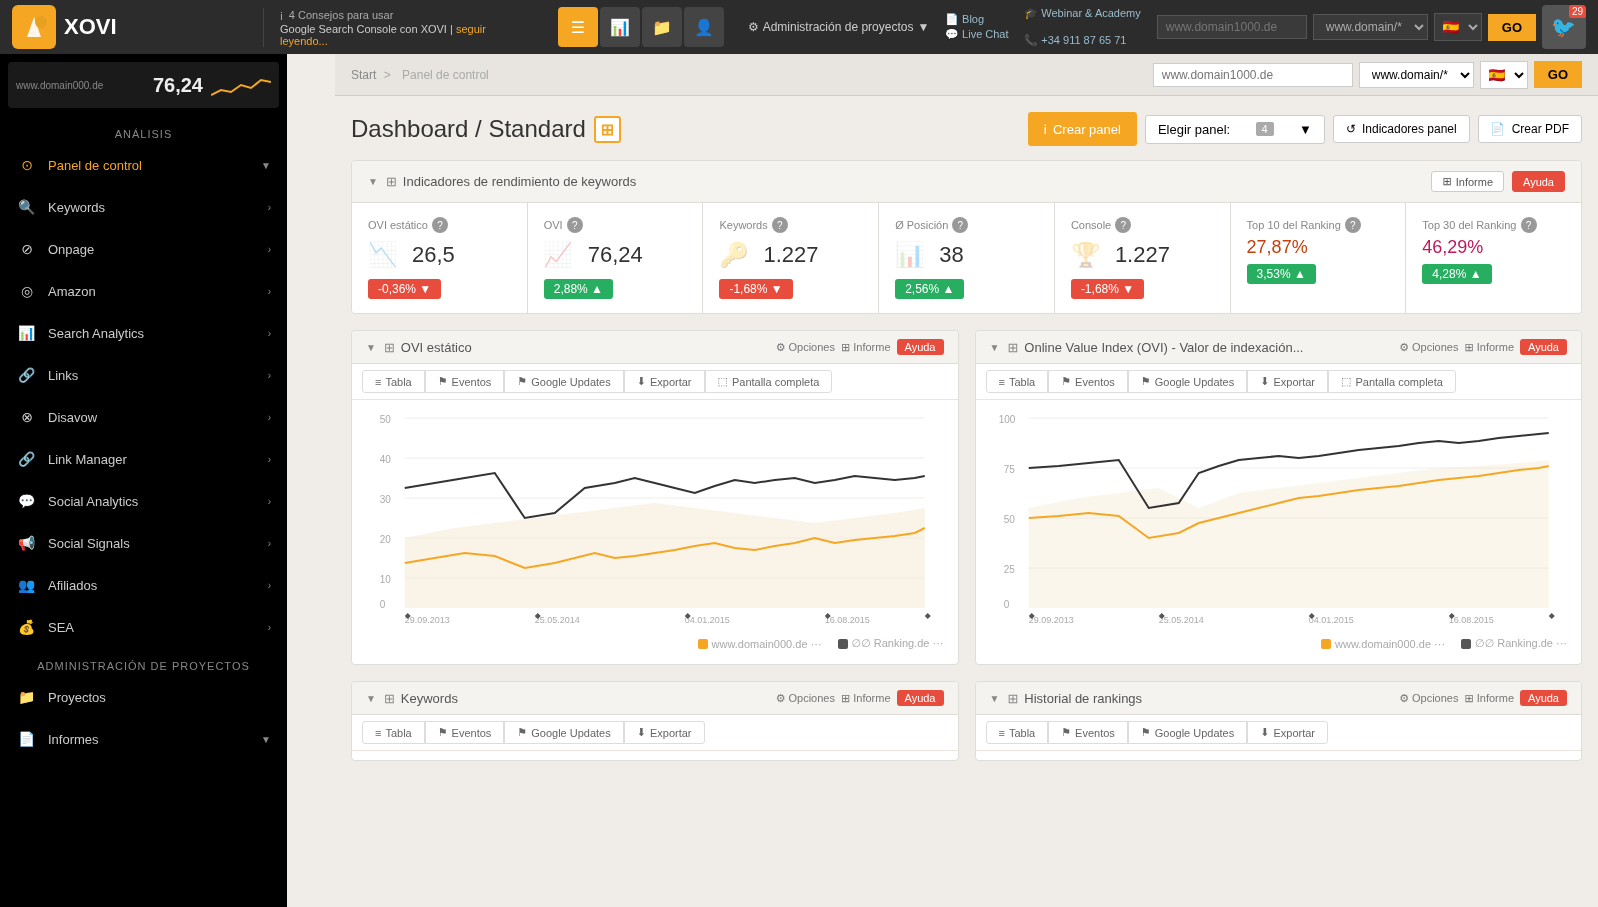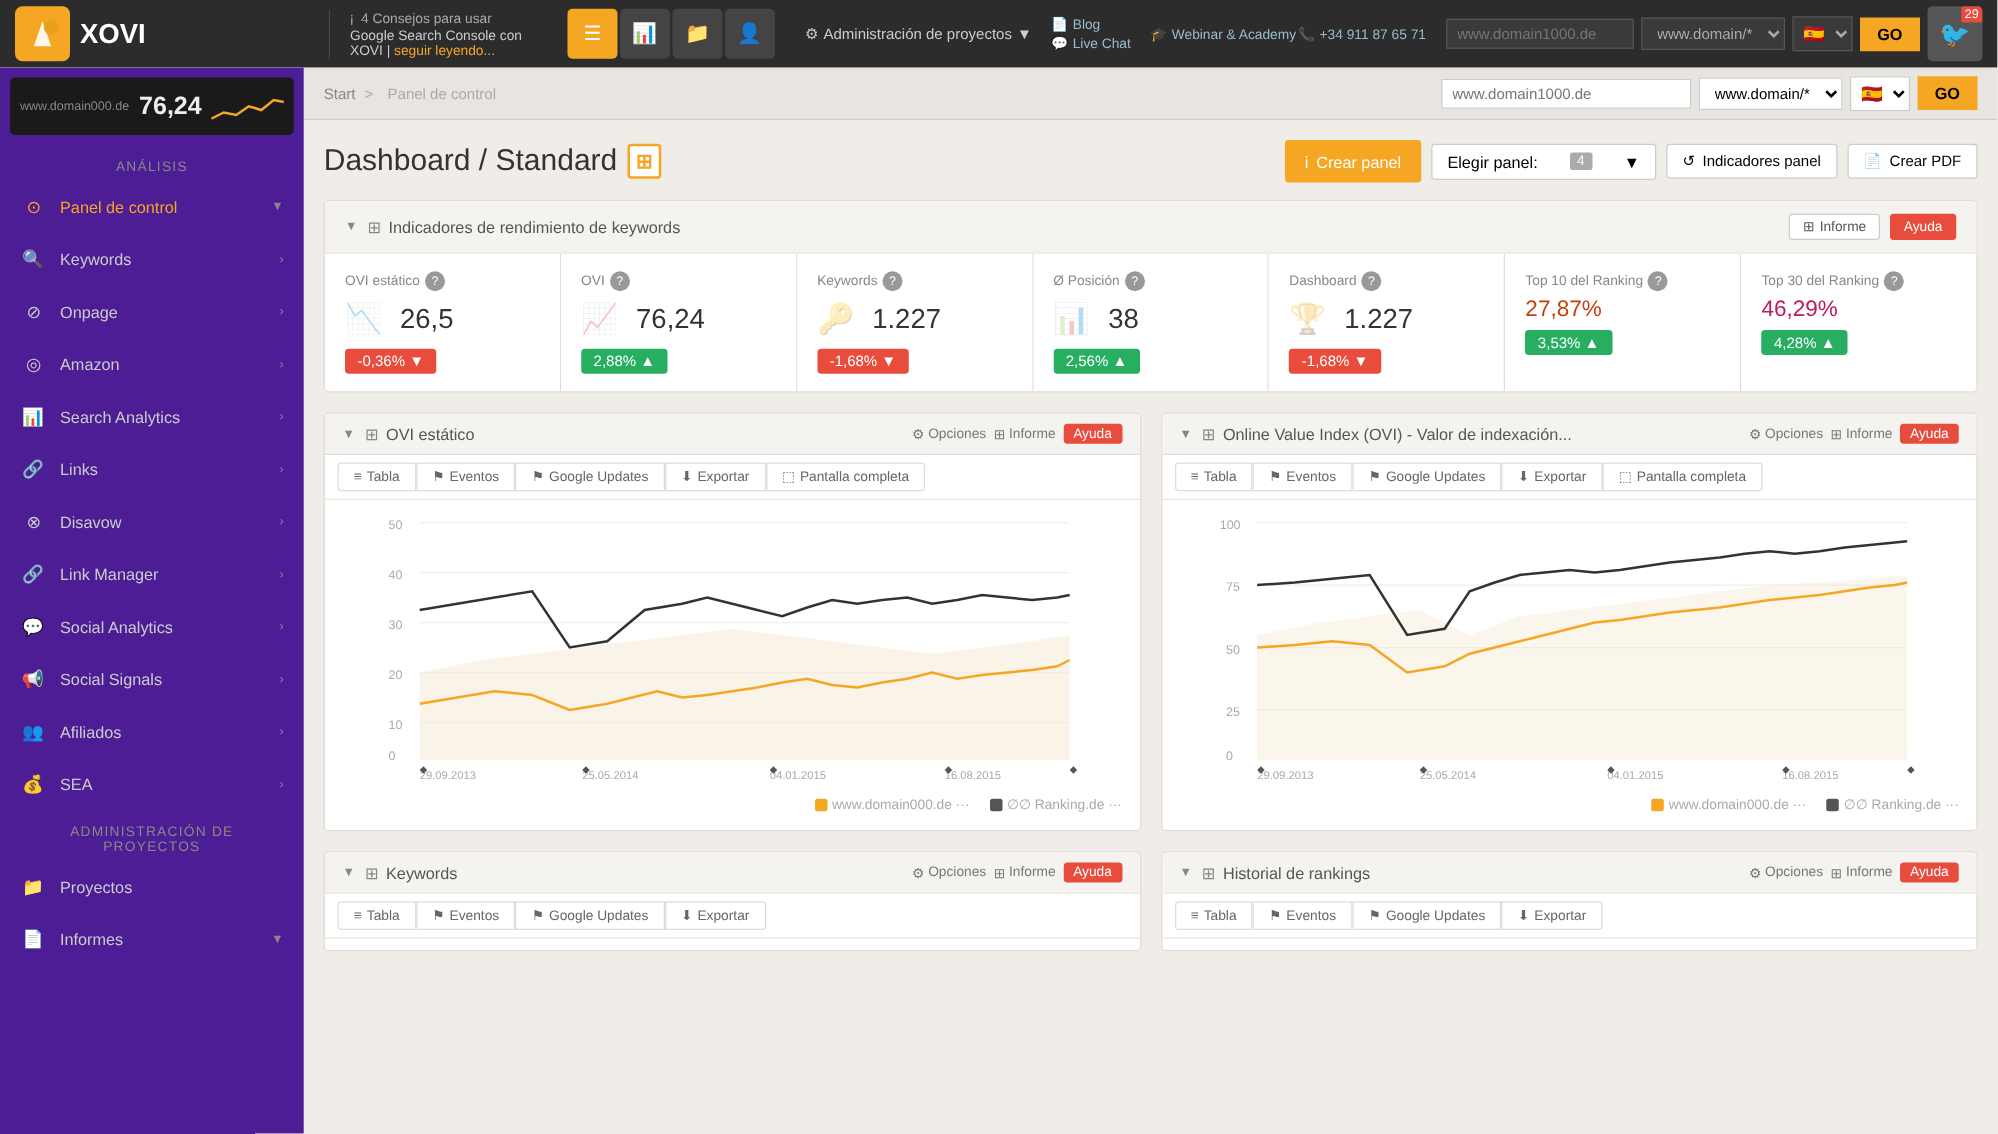--- a/index.html
+++ b/index.html
@@ -2,42 +2,42 @@
 <html><head>
   <meta charset="utf-8">
   <style>
     * { box-sizing: border-box; margin: 0; padding: 0; }
     body { font-family: Arial, sans-serif; font-size: 13px; background: #f0ede8; overflow: hidden; }
 
     
     .app-wrapper { display: flex; flex-direction: column; height: 907px; width: 1598px; }
     .top-bar { display: flex; align-items: center; background: #2c2c2c; height: 54px; flex-shrink: 0; }
     .content-area { display: flex; flex: 1; overflow: hidden; }
-    .sidebar { width: 243px; background: #4c1d95; flex-shrink: 0; overflow-y: auto; }
-    .main-area { flex: 1; display: flex; flex-direction: column; overflow: hidden; }
+    .sidebar { width: 287px; background: #000000; flex-shrink: 0; overflow-y: auto; }
+    .main-area { flex: 1; display: flex; flex-direction: column; overflow: hidden; padding-left: 48px; }
     .sub-header { background: #e8e5e0; height: 42px; display: flex; align-items: center; padding: 0 16px; border-bottom: 1px solid #d0ccc6; flex-shrink: 0; }
     .main-content { flex: 1; overflow-y: auto; padding: 16px; background: #f0ede8; }
 
     
     .logo-area { display: flex; align-items: center; padding: 0 12px; width: 263px; flex-shrink: 0; }
     .logo-icon { width: 44px; height: 44px; background: #f5a623; border-radius: 6px; display: flex; align-items: center; justify-content: center; margin-right: 8px; }
     .logo-text { color: white; font-size: 22px; font-weight: bold; }
     .tip-area { flex: 1; display: flex; flex-direction: column; padding: 0 16px; border-left: 1px solid #444; }
     .tip-title { color: #aaa; font-size: 11px; display: flex; align-items: center; gap: 6px; }
     .tip-subtitle { color: #ccc; font-size: 11px; }
     .tip-link { color: #f5a623; text-decoration: none; }
     .nav-icons { display: flex; gap: 2px; padding: 0 12px; }
     .nav-icon-btn { width: 40px; height: 40px; border: none; border-radius: 4px; cursor: pointer; display: flex; align-items: center; justify-content: center; font-size: 16px; }
     .nav-icon-btn.active { background: #f5a623; color: white; }
     .nav-icon-btn.inactive { background: #444; color: #aaa; }
     .top-right { display: flex; align-items: center; gap: 16px; padding: 0 12px; }
     .project-btn { background: none; border: none; color: #ccc; cursor: pointer; font-size: 12px; display: flex; align-items: center; gap: 4px; }
     .top-links { display: flex; flex-direction: column; gap: 2px; }
     .top-link { color: #9bc; font-size: 11px; cursor: pointer; display: flex; align-items: center; gap: 4px; }
-    .top-links2 { display: flex; flex-direction: row; gap: 2px; }
+    .top-links2 { display: flex; flex-direction: column; gap: 14px; }
     .top-link2 { color: #9bc; font-size: 11px; cursor: pointer; }
     .user-area { display: flex; align-items: center; gap: 6px; }
     .user-avatar { width: 44px; height: 44px; background: #555; border-radius: 4px; overflow: hidden; position: relative; display: flex; align-items: center; justify-content: center; }
     .user-avatar-badge { position: absolute; top: 0; right: 0; background: #e74c3c; color: white; font-size: 10px; padding: 1px 3px; border-radius: 2px; }
 
     
     .breadcrumb { color: #888; font-size: 12px; }
     .breadcrumb a { color: #888; text-decoration: none; cursor: pointer; }
     .breadcrumb span { color: #aaa; margin: 0 4px; }
     .search-input-wrapper { margin-left: auto; display: flex; align-items: center; gap: 6px; }
@@ -363,21 +363,21 @@
               </div>
               <div class="kpi-card-value">
                 <span class="kpi-card-icon">📊</span>
                 <span>38</span>
               </div>
               <span class="kpi-badge green">2,56% ▲</span>
             </div>
 
             <div class="kpi-card">
               <div class="kpi-card-label">
-                <span>Dashboard</span>
+                <span>Console</span>
                 <span class="info-icon">?</span>
               </div>
               <div class="kpi-card-value">
                 <span class="kpi-card-icon">🏆</span>
                 <span>1.227</span>
               </div>
               <span class="kpi-badge red">-1,68% ▼</span>
             </div>
 
             <div class="kpi-card">

